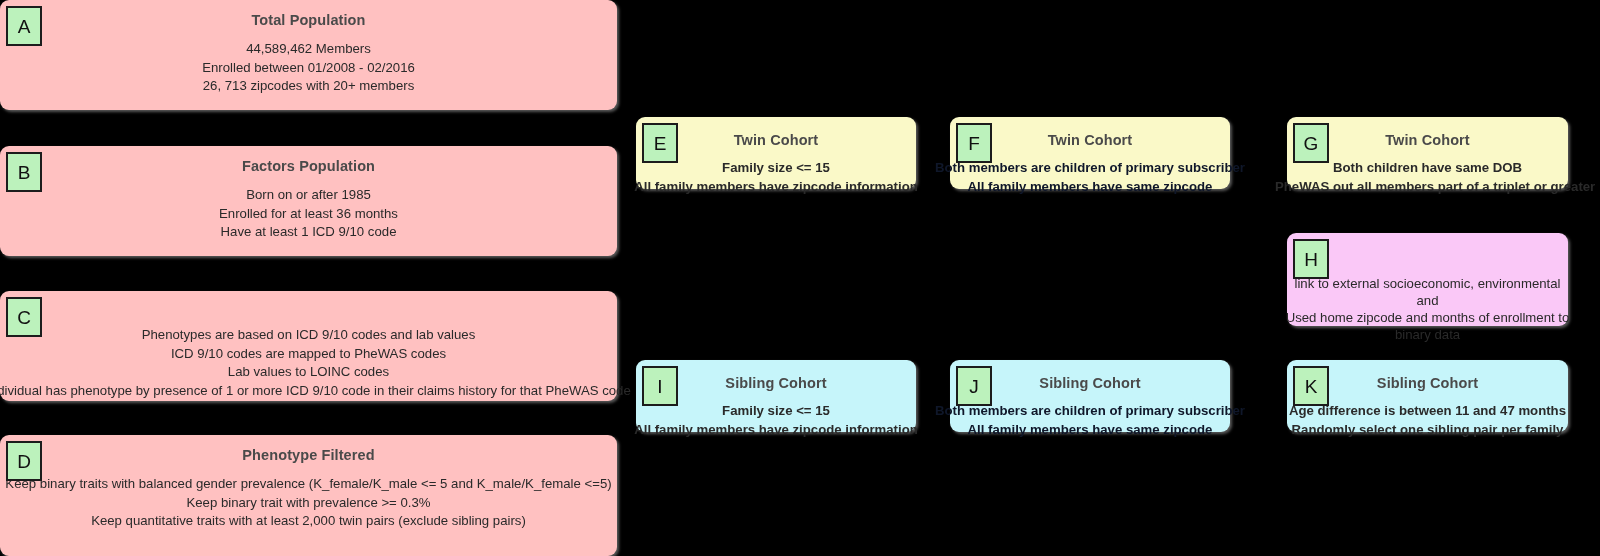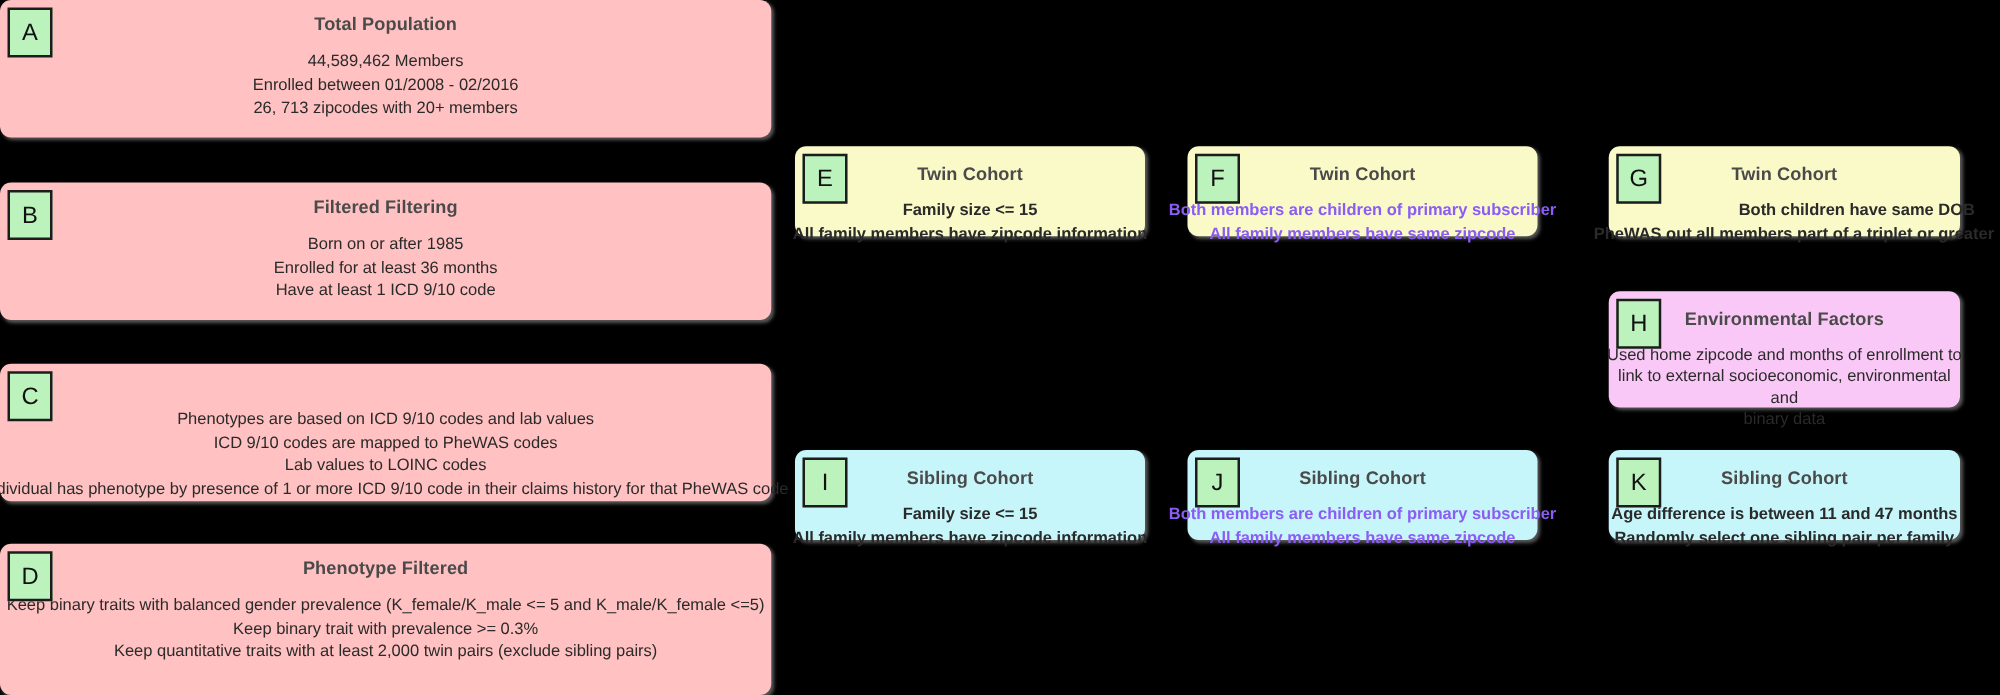--- a/index.html
+++ b/index.html
@@ -75,42 +75,42 @@
   .panel.pink .panel-title   { top: 12px; }
   .panel.pink .panel-lines   { top: 40px; }
 
   .panel.yellow .panel-title,
   .panel.cyan .panel-title,
   .panel.violet .panel-title { top: 15px; }
   .panel.yellow .panel-lines,
   .panel.cyan .panel-lines   { top: 42px; font-weight: bold; }
   .panel.violet .panel-lines { top: 42px; line-height: 17px; }
 
-  .dim .panel-lines { color: #8b5cf6; }
+  .dim .panel-lines { color: #0f172a; }
 
   .panel.violet .panel-lines { white-space: normal; }
 </style>
 </head>
 <body>
 
 <div id="canvas">
 
   <div class="panel pink" style="left:0px; top:0px; width:617px; height:110px;">
     <div class="badge">A</div>
     <div class="panel-title">Total Population</div>
     <div class="panel-lines">
       <span class="ln">44,589,462 Members</span>
       <span class="ln">Enrolled between 01/2008 - 02/2016</span>
       <span class="ln">26, 713 zipcodes with 20+ members</span>
     </div>
   </div>
 
   <div class="panel pink" style="left:0px; top:146px; width:617px; height:110px;">
     <div class="badge">B</div>
-    <div class="panel-title">Filtered Filtering</div>
+    <div class="panel-title">Factors Population</div>
     <div class="panel-lines">
       <span class="ln">Born on or after 1985</span>
       <span class="ln">Enrolled for at least 36 months</span>
       <span class="ln">Have at least 1 ICD 9/10 code</span>
     </div>
   </div>
 
   <div class="panel pink" style="left:0px; top:291px; width:617px; height:110px;">
     <div class="badge">C</div>
     <div class="panel-lines" style="top:35px;">
@@ -145,32 +145,31 @@
     <div class="panel-title">Twin Cohort</div>
     <div class="panel-lines" style="left:-19px; right:-19px;">
       <span class="ln">Both members are children of primary subscriber</span>
       <span class="ln">All family members have same zipcode</span>
     </div>
   </div>
 
   <div class="panel yellow" style="left:1287px; top:117px; width:281px; height:72px;">
     <div class="badge">G</div>
     <div class="panel-title">Twin Cohort</div>
-    <div class="panel-lines" style="left:-12px; right:-12px;text-align:right;">
+    <div class="panel-lines" style="left:-12px; right:-12px;">
       <span class="ln">Both children have same DOB</span>
       <span class="ln">PheWAS out all members part of a triplet or greater</span>
     </div>
   </div>
 
   <div class="panel violet" style="left:1287px; top:233px; width:281px; height:93px;">
     <div class="badge">H</div>
-    <div class="panel-title">Environmental Factors</div>
     <div class="panel-lines" style="left:-5px; right:-5px;">
+      <span class="ln">link to external socioeconomic, environmental and</span>
       <span class="ln">Used home zipcode and months of enrollment to</span>
-      <span class="ln">link to external socioeconomic, environmental and</span>
       <span class="ln">binary data</span>
     </div>
   </div>
 
   <div class="panel cyan" style="left:636px; top:360px; width:280px; height:72px;">
     <div class="badge">I</div>
     <div class="panel-title">Sibling Cohort</div>
     <div class="panel-lines">
       <span class="ln">Family size &lt;= 15</span>
       <span class="ln">All family members have zipcode information</span>

